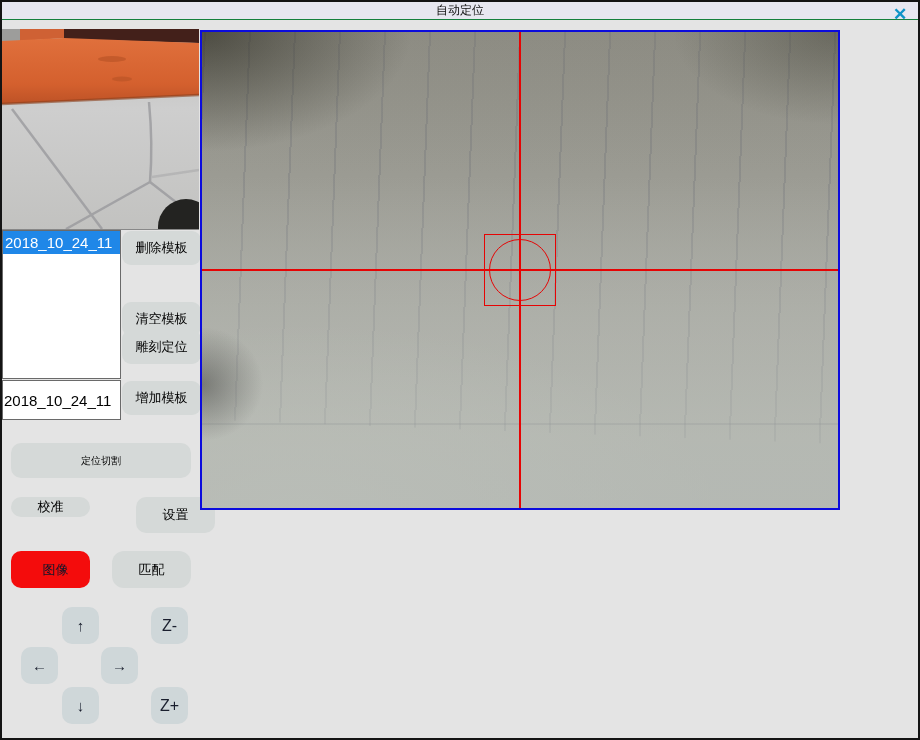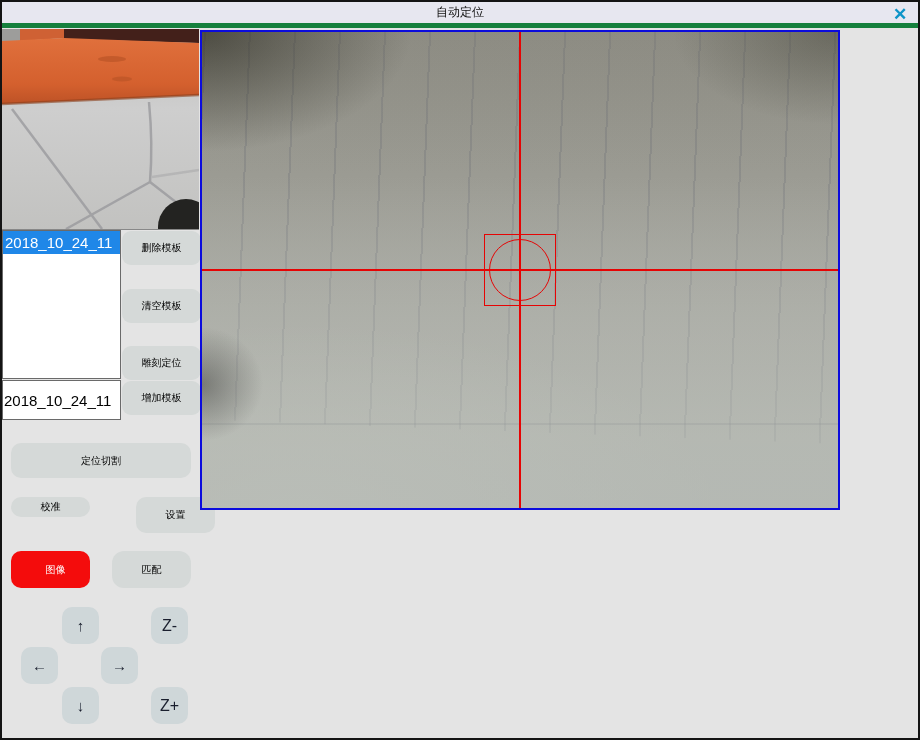--- a/index.html
+++ b/index.html
@@ -6,22 +6,22 @@
   html,body { width:920px; height:740px; background:#b0b0b0; }
   body { font-family:"Liberation Sans","DejaVu Sans",sans-serif; }
 
   .window {
     position:relative; width:920px; height:740px;
     background:#e4e4e4; border:2px solid #141414; overflow:hidden;
   }
 
   
   .titlebar {
-    position:absolute; left:0; top:0; width:916px; height:26px;
-    background:#e7e7f0; border-bottom:5px solid #15803d;
+    position:absolute; left:0; top:0; width:916px; height:18px;
+    background:#e7e7f0; border-bottom:1px solid #15803d;
     display:flex; align-items:center; justify-content:center;
   }
   .title { font-size:12px; color:#111; }
   .close-btn {
     position:absolute; right:8px; top:3px; width:20px; height:20px;
     background:transparent; border:none; cursor:pointer;
     color:#0e94c8; font-size:17px; font-weight:bold; line-height:20px; text-align:center;
   }
 
   
@@ -45,35 +45,35 @@
     position:absolute; left:0; top:378px; width:119px; height:40px;
     border:1px solid #6a6a6a; background:#fff;
     font-size:15px; padding:0 1px; color:#000;
     font-family:"Liberation Sans","DejaVu Sans",sans-serif;
   }
 
   
   .btn {
     position:absolute; border:none; cursor:pointer;
     background:#d5d9d8; color:#000; border-radius:9px;
-    font-size:10px; font-family:"Liberation Sans","DejaVu Sans",sans-serif;
+    font-size:13px; font-family:"Liberation Sans","DejaVu Sans",sans-serif;
     display:flex; align-items:center; justify-content:center;
   }
 
   .tpl-btn { left:120px; width:79px; height:34px; }
   #btn-del  { top:229px; }
-  #btn-clr  { top:287px;text-align:right; }
-  #btn-eng  { top:344px; }
+  #btn-clr  { top:300px;text-align:right; }
+  #btn-eng  { top:328px; }
   #btn-add  { top:379px; }
 
   #btn-cut   { left:9px;   top:441px; width:180px; height:35px; font-size:10px; border-radius:10px; }
   #btn-calib { left:9px;   top:495px; width:79px;  height:20px; border-radius:10px; }
   #btn-set   { left:110px; top:495px; width:79px;  height:36px; border-radius:10px;margin-left:24px; }
   #btn-img   { left:9px;   top:549px; width:79px;  height:37px; border-radius:10px;
-               background:#f40c0c; color:#ffffff;padding-left:10px; }
+               background:#f40c0c; color:#0f172a;padding-left:10px; }
   #btn-match { left:110px; top:549px; width:79px;  height:37px; border-radius:12px; }
 
   .jog { width:37px; height:37px; border-radius:10px; background:#cfd7d9;
          font-size:15px; color:#1a1f2e; }
   #jog-up    { left:60px;  top:605px; }
   #jog-zm    { left:149px; top:605px; font-size:16px; }
   #jog-left  { left:19px;  top:645px; }
   #jog-right { left:99px;  top:645px; }
   #jog-down  { left:60px;  top:685px; }
   #jog-zp    { left:149px; top:685px; font-size:16px; }

